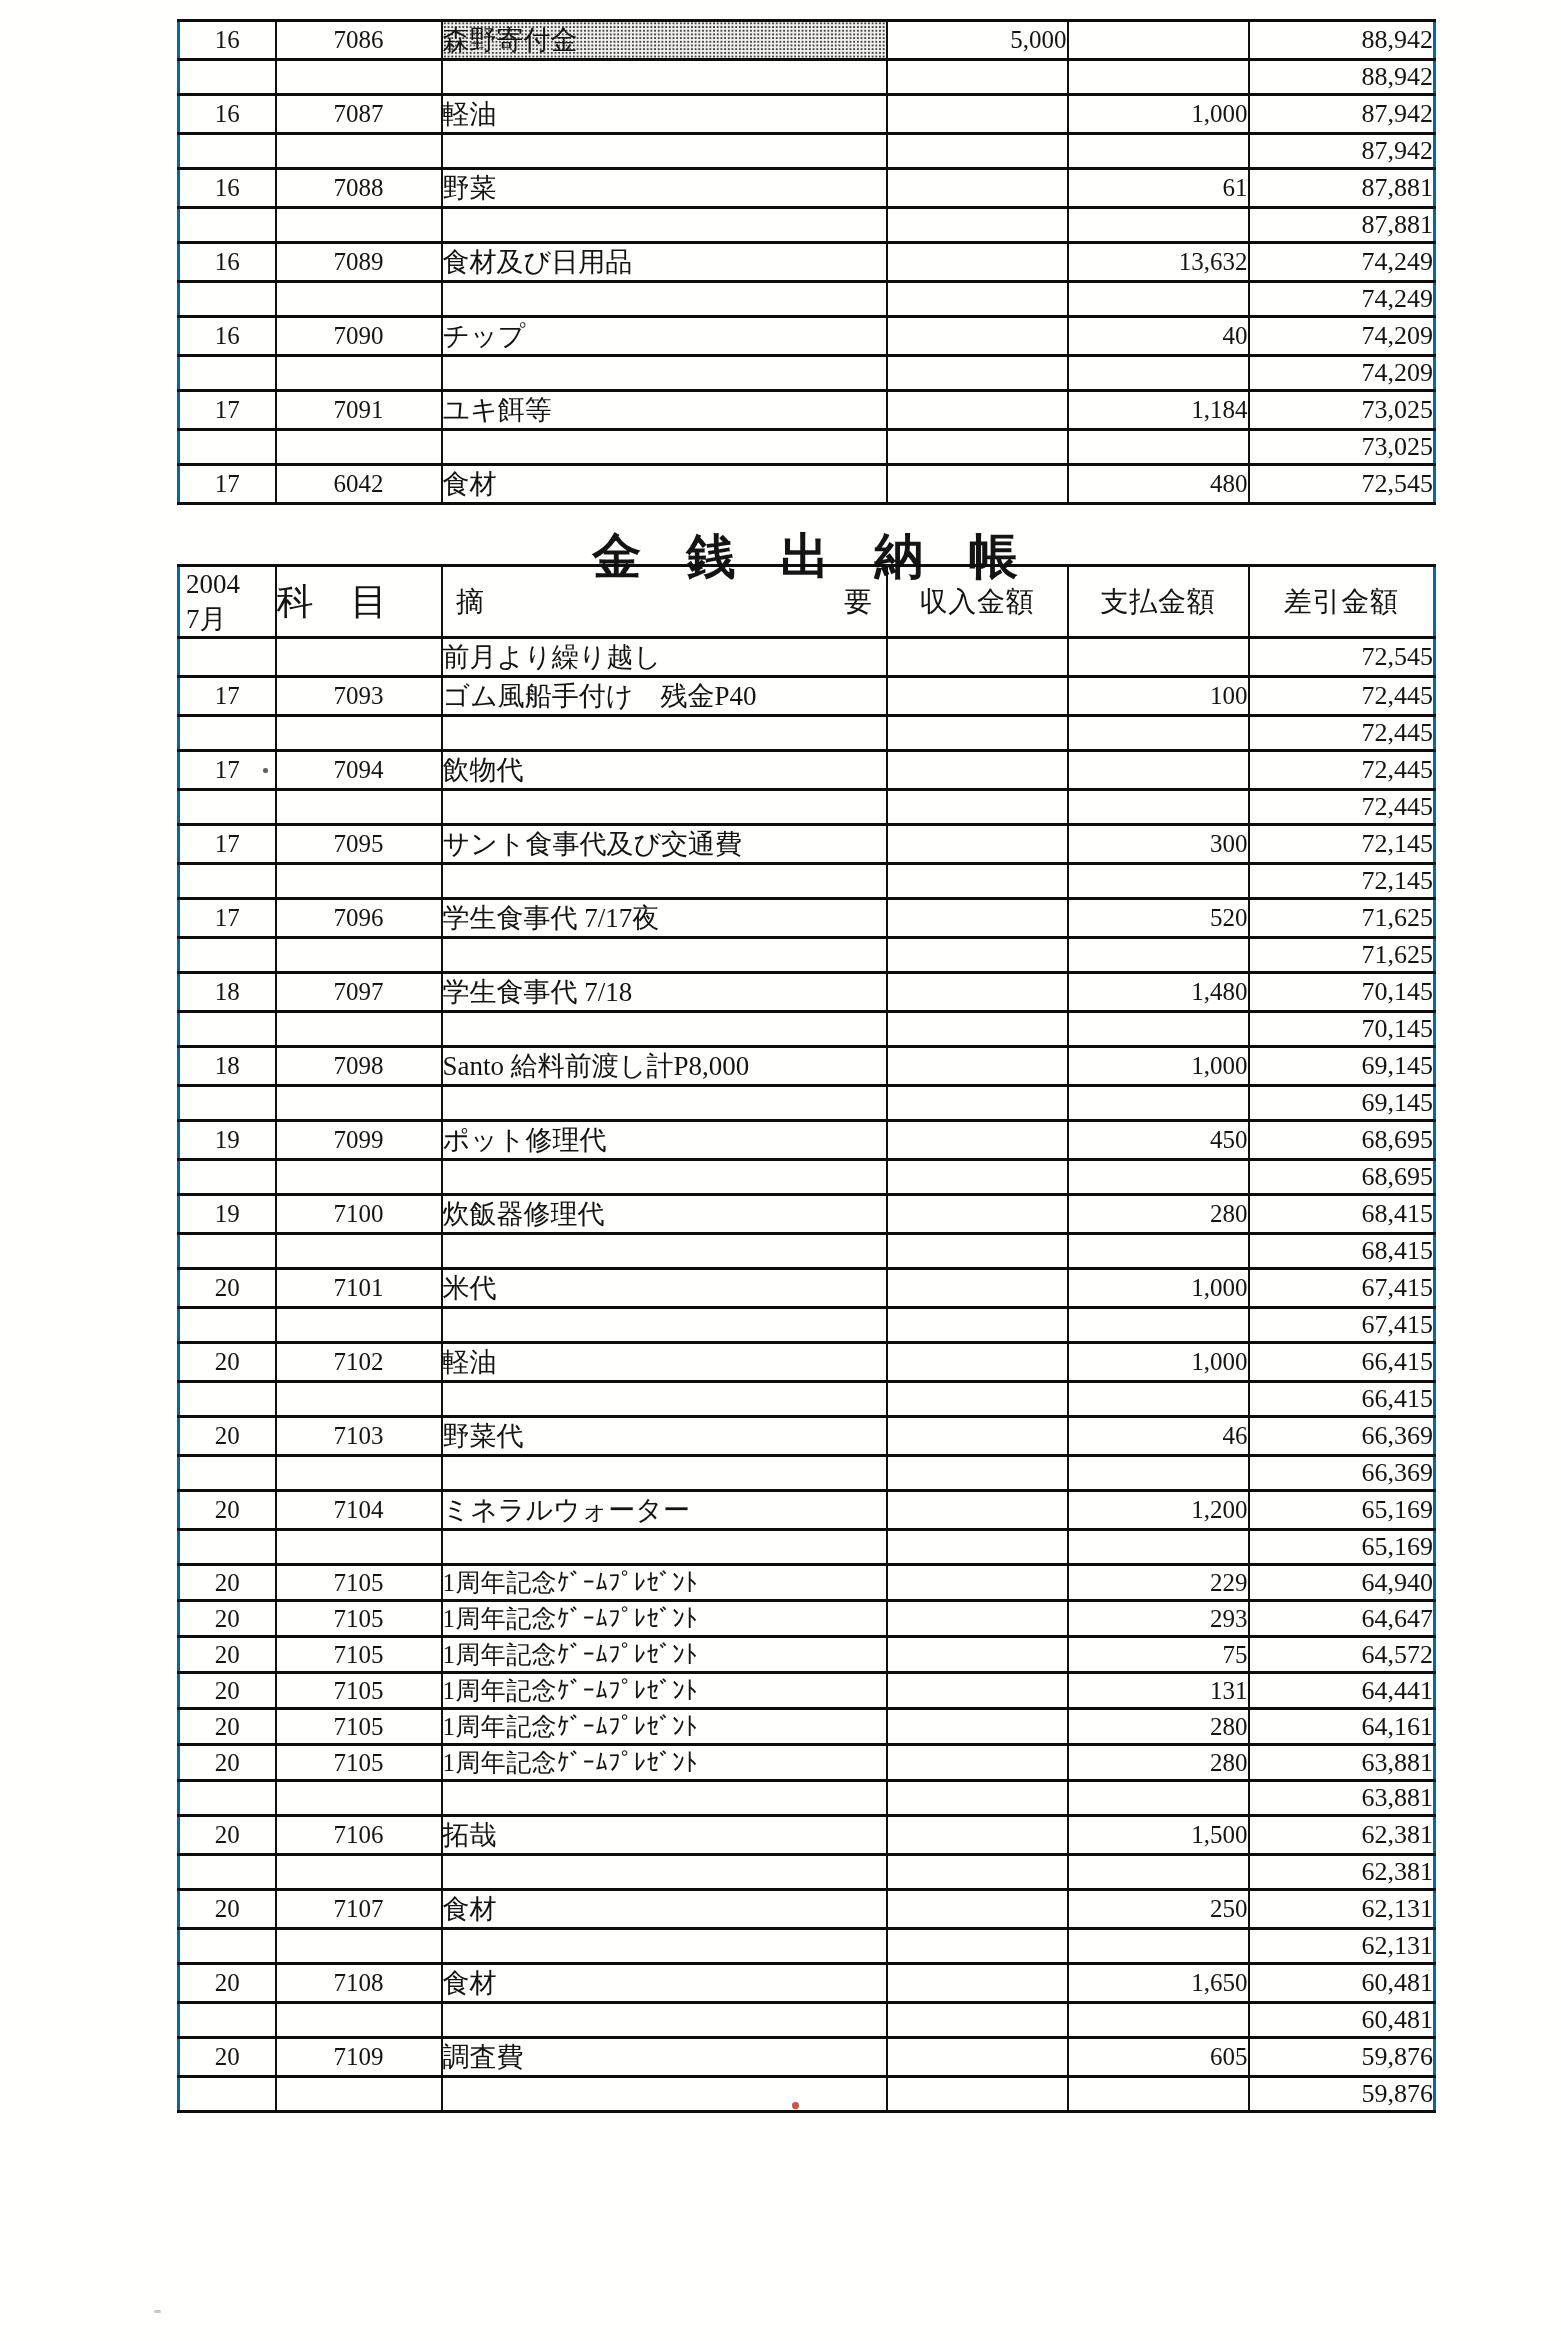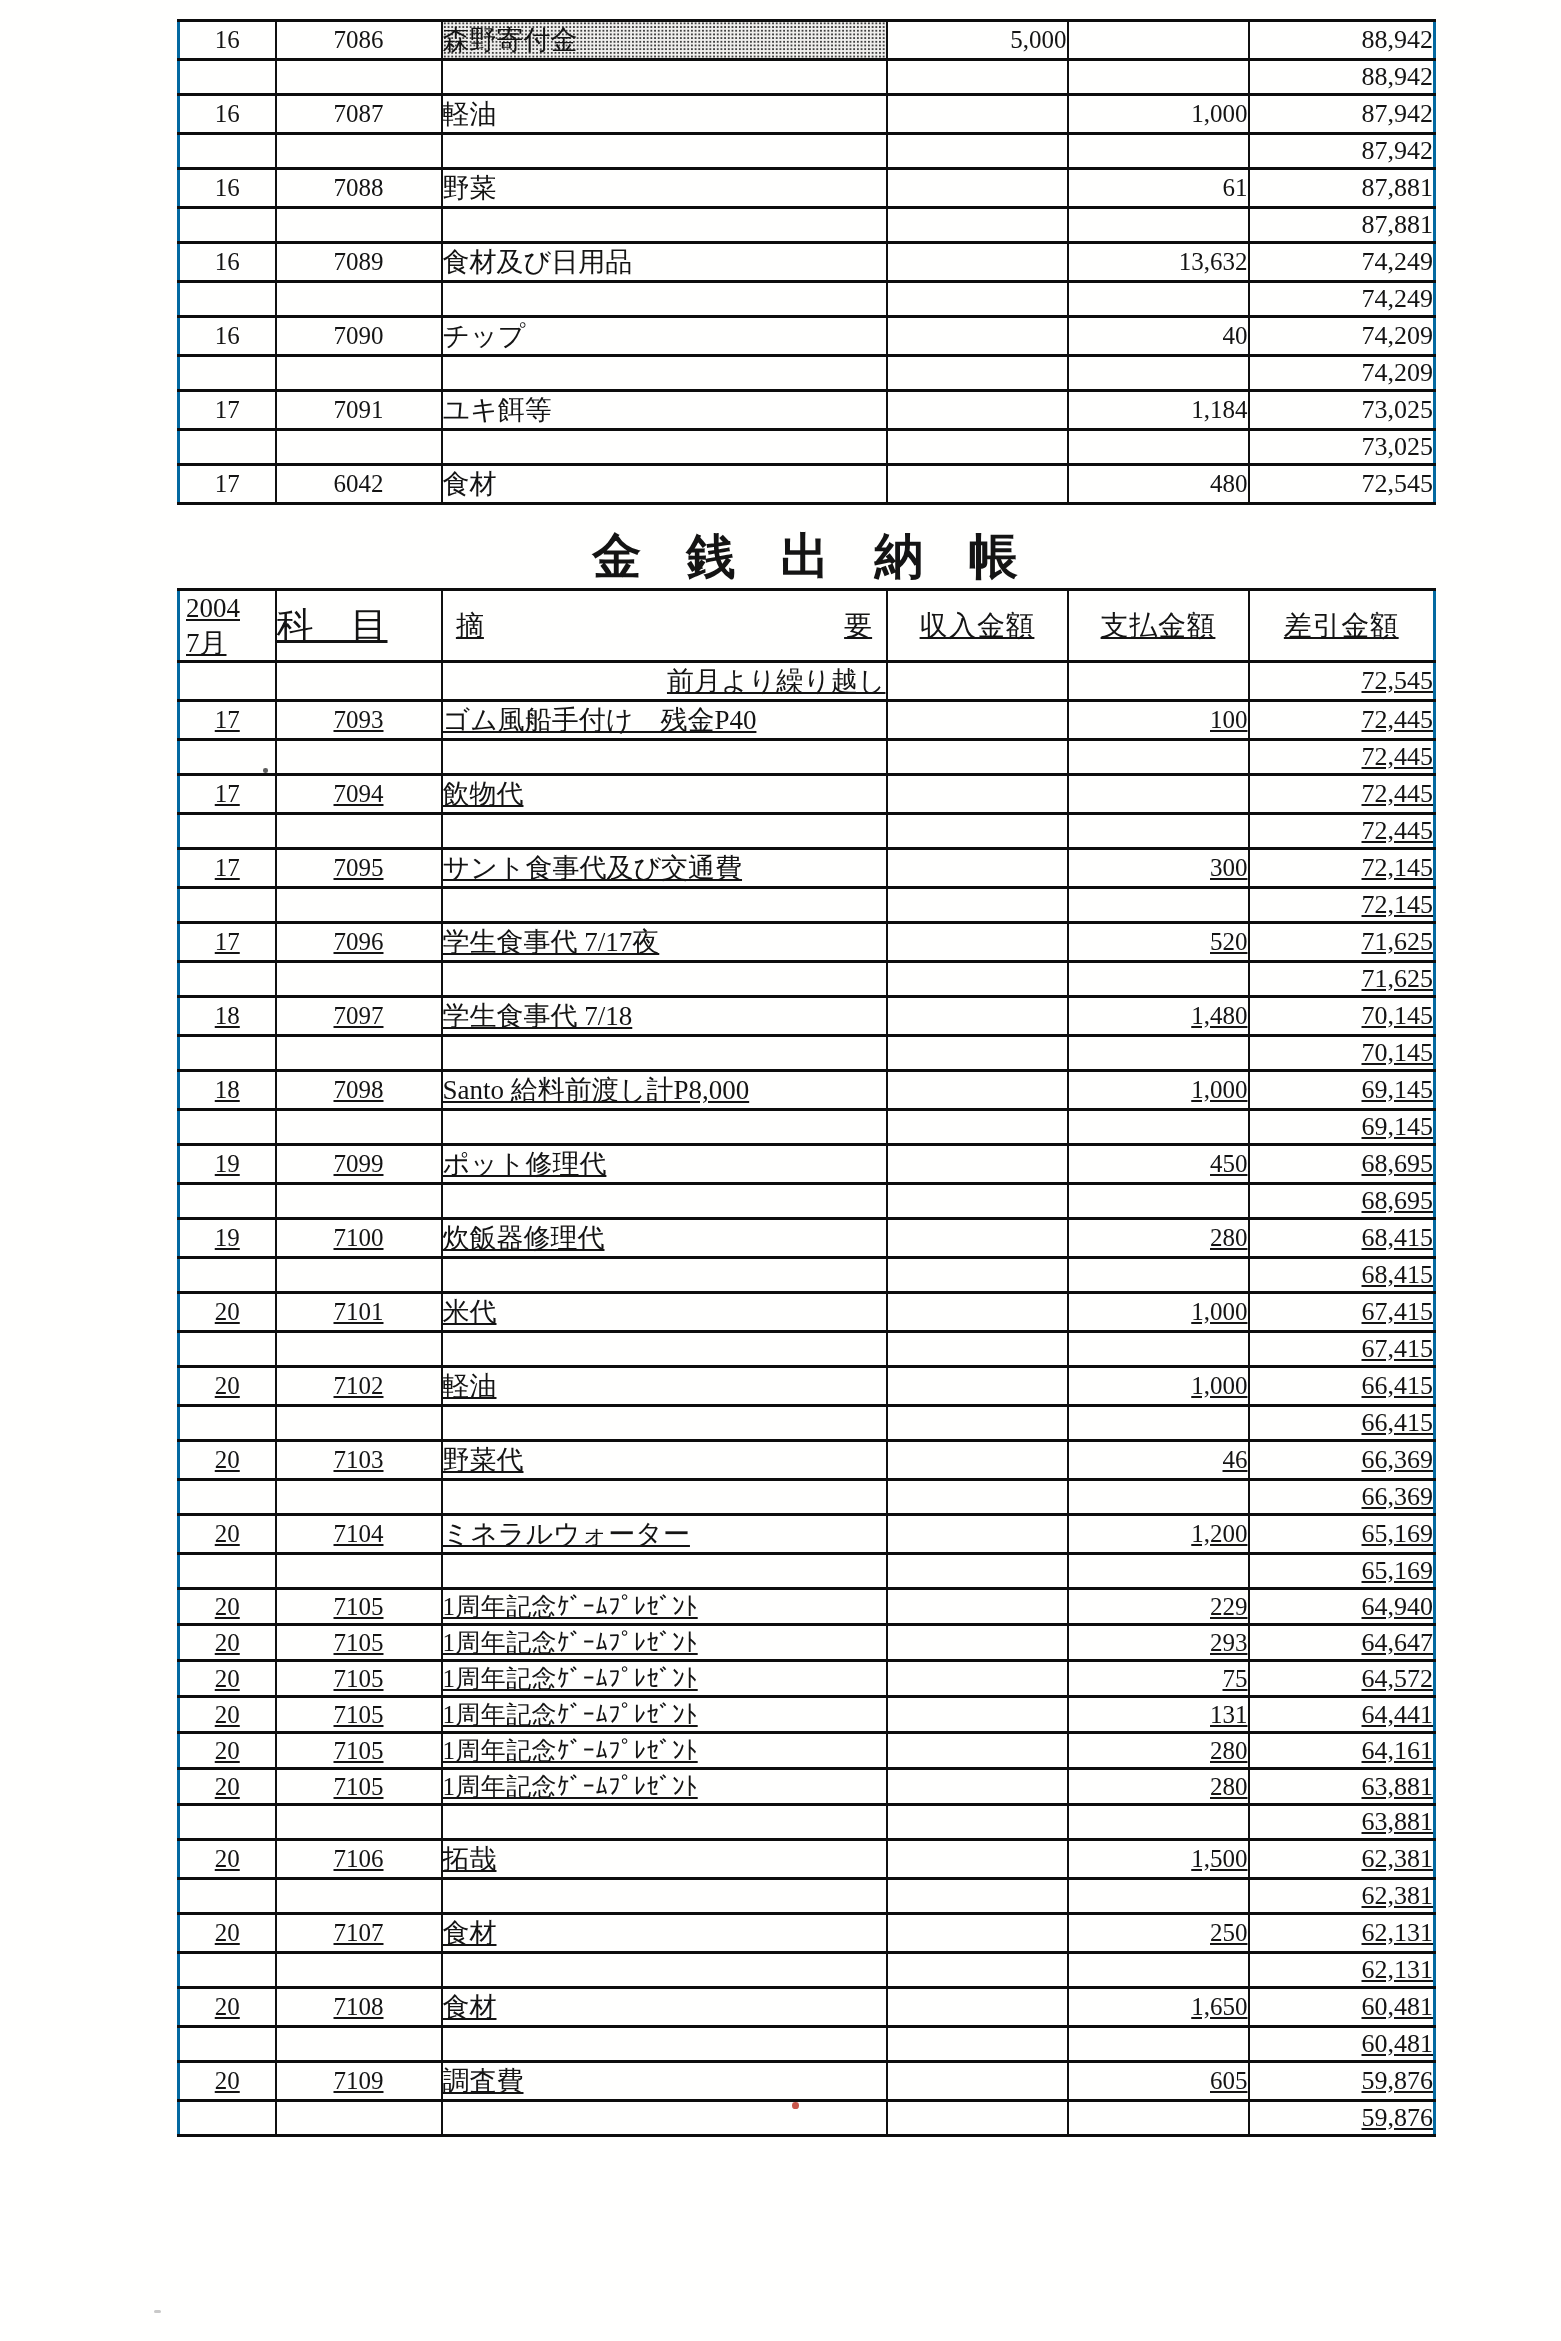--- a/index.html
+++ b/index.html
@@ -14,40 +14,40 @@
   table.ledger{
     position:absolute;
     left:177px;
     width:1256px;
     border-collapse:collapse;
     table-layout:fixed;
     background:transparent;
     border:3px solid #0369a1;
   }
   table.ledger.top{top:18.7px;}
-  table.ledger.main{top:588px;text-decoration:underline;}
+  table.ledger.main{top:564px;}
   table.ledger td, table.ledger th{
     border-left:2.2px solid #101010;
     border-right:2.2px solid #101010;
     border-top:3.7px solid #0d0d0d;
     border-bottom:3.7px solid #0d0d0d;
     padding:0;
     overflow:hidden;
     white-space:nowrap;
     vertical-align:middle;
     font-weight:normal;
   }
   table.ledger tr{height:35px;}
   table.ledger thead tr{height:72px;}
   td.l{text-align:left;padding-left:9px;font-size:27px;}
   td.c{text-align:center;font-size:25px;}
   td.r{text-align:right;padding-right:8.2px;font-size:25px;}
   td.balance{font-size:26px;margin-top:40px;}
   tr.compact td.l{font-size:25px;letter-spacing:0.4px;}
-  td.center-desc{text-align:right;padding-left:0;font-size:27px;}
+  td.center-desc{text-align:left;padding-left:0;font-size:27px;}
   .highlight{
     background-color:#efeeec;
     background-image:radial-gradient(circle, rgba(45,45,45,0.9) 0.7px, rgba(45,45,45,0) 1.3px);
     background-size:3.7px 3.7px;
     margin-top:21px;
   }
   
   th .hdr-date{
     display:flex;flex-direction:column;justify-content:space-between;
     align-items:flex-start;height:64px;padding:1.5px 0 1.5px 6px;

